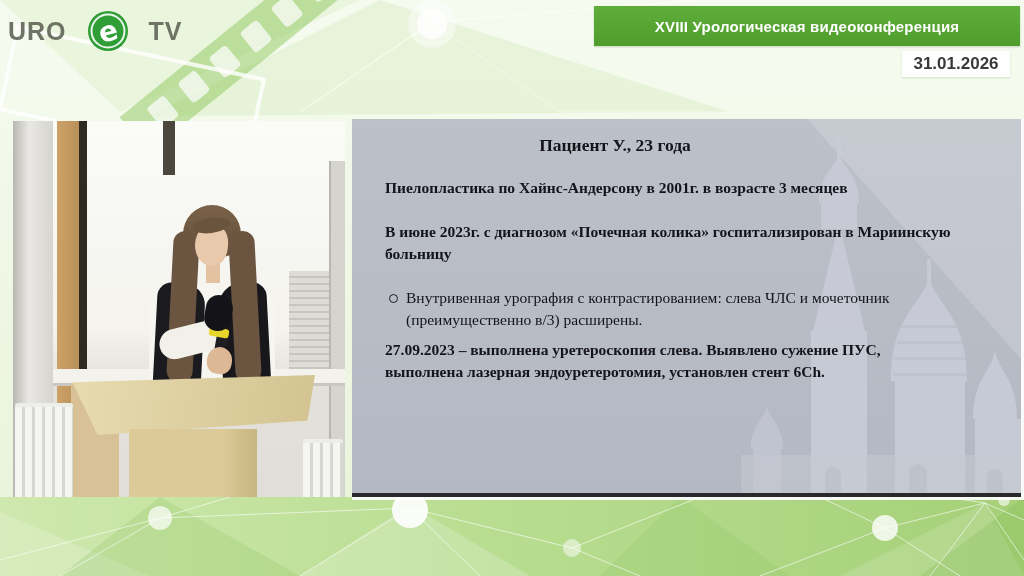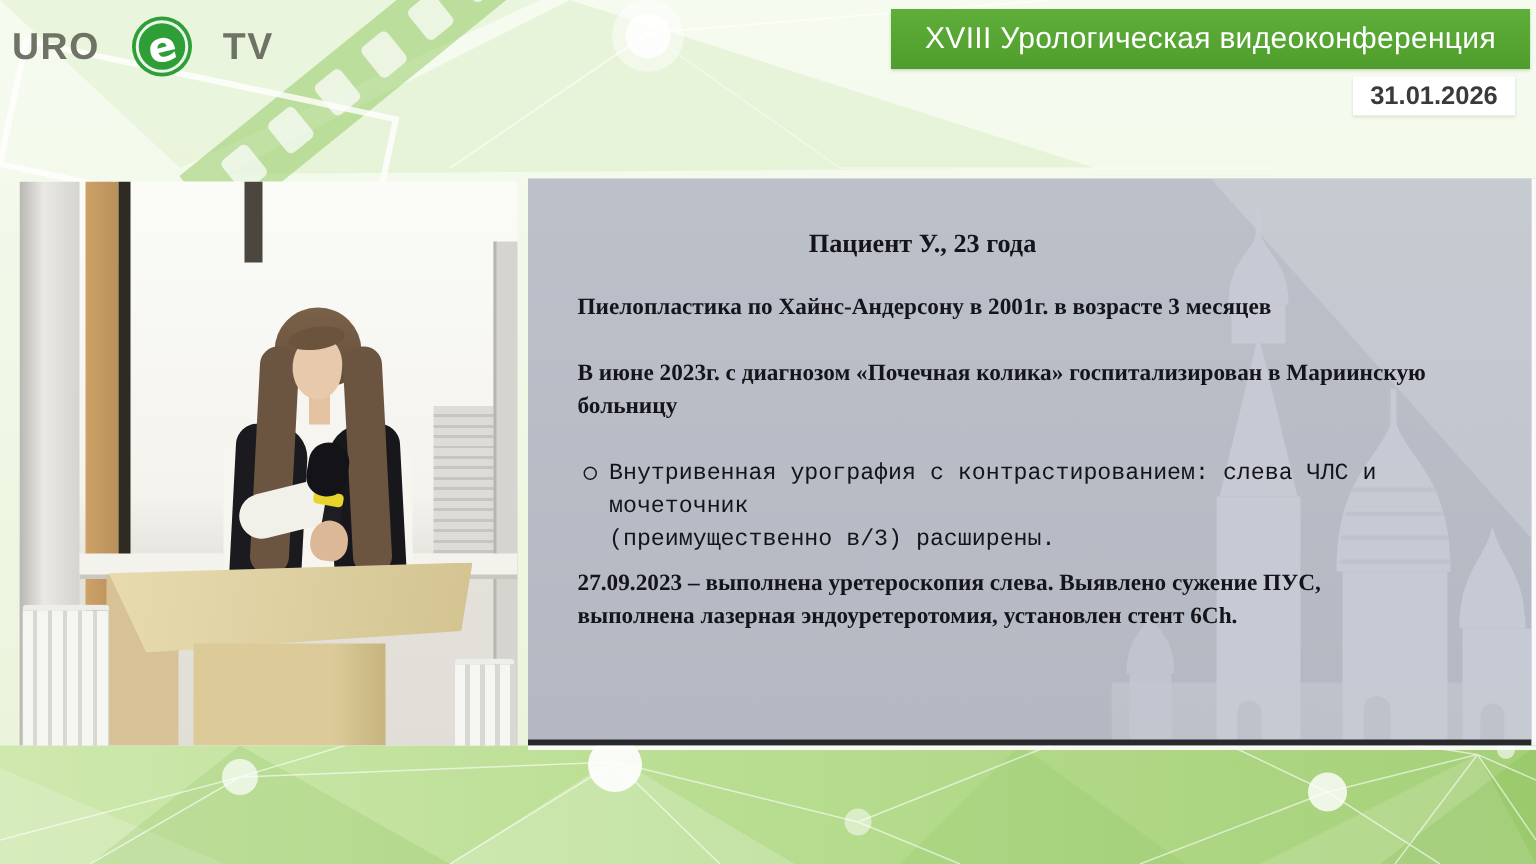--- a/index.html
+++ b/index.html
@@ -10,21 +10,21 @@
   svg{display:block;}
 
   
   .logo{left:8px;top:8px;height:46px;display:flex;align-items:center;gap:18px;}
   .logo-txt{font-size:25px;font-weight:bold;color:#6e7366;letter-spacing:1px;}
   .logo-reel{width:44px;height:44px;margin:0 1px;}
   .banner{left:594px;top:6px;width:426px;height:40px;
           background:linear-gradient(180deg,#5fae3a,#4f9d2c);
           display:flex;align-items:center;justify-content:center;
           box-shadow:0 1px 2px rgba(60,100,30,.25);}
-  .banner span{color:#ffffff;font-size:20px;font-weight:normal;letter-spacing:.2px;}
+  .banner span{color:#ffffff;font-size:15px;font-weight:bold;letter-spacing:.2px;}
   .date-badge{left:902px;top:51px;width:108px;height:26px;background:#ffffff;
           display:flex;align-items:center;justify-content:center;
           box-shadow:0 1px 2px rgba(80,110,60,.2);}
   .date-badge span{color:#3a3a3a;font-size:17px;font-weight:bold;}
 
   
   .video-panel{left:13px;top:121px;width:332px;height:376px;overflow:hidden;
                background:linear-gradient(180deg,#fbfbf8 0%,#f4f3ee 55%,#e3e1da 70%,#e0ded7 100%);}
   .vp-board{left:0;top:0;width:40px;height:376px;background:linear-gradient(90deg,#b9b7b2,#e9e8e4 40%,#d6d4cf);}
   .vp-door{left:44px;top:0;width:22px;height:310px;background:linear-gradient(90deg,#cda268,#b8905a);}
@@ -68,28 +68,28 @@
 
   
   .slide-panel{left:352px;top:119px;width:669px;height:378px;overflow:hidden;
                background:linear-gradient(180deg,#bcc0c9,#b4b8c2);
                border-right:5px solid rgba(255,255,255,.92);
                box-shadow:0 3px 0 rgba(255,255,255,.9);}
   .slide-sheen{left:340px;top:0;width:329px;height:240px;
                clip-path:polygon(35% 0,100% 0,100% 100%);background:rgba(255,255,255,.16);}
   .watermark{right:0;top:0;}
   .slide-bottom-bar{left:0;right:0;bottom:0;height:4px;background:#2a2a2e;}
-  .slide-text{left:33px;top:31px;width:602px;color:#14141a;
+  .slide-text{left:33px;top:14px;width:602px;color:#14141a;
               font-family:"Liberation Serif",serif;font-size:15.5px;line-height:22px;}
   .slide-title{margin:0 0 20px;width:460px;text-align:center;font-size:17.5px;font-weight:bold;line-height:24px;}
   .para{margin:0;white-space:pre-line;font-weight:bold;}
   .p1{margin-bottom:22px;}
   .p2{margin-bottom:22px;}
   .bullets{list-style:none;margin:0 0 8px;padding:0;}
-  .bullet{display:flex;margin:0;padding:0;font-family:Liberation Mono, monospace;}
+  .bullet{display:flex;margin:0;padding:0;}
   .dot{flex:none;width:7px;height:7px;border:1.6px solid #1c1c22;border-radius:50%;margin:7px 8px 0 4px;}
   .btext{white-space:pre-line;}
 </style>
 </head>
 <body>
 
 <div class="stage">
 
   <svg class="abs" width="1024" height="576" viewBox="0 0 1024 576" style="left:0;top:0;">
     <defs>

